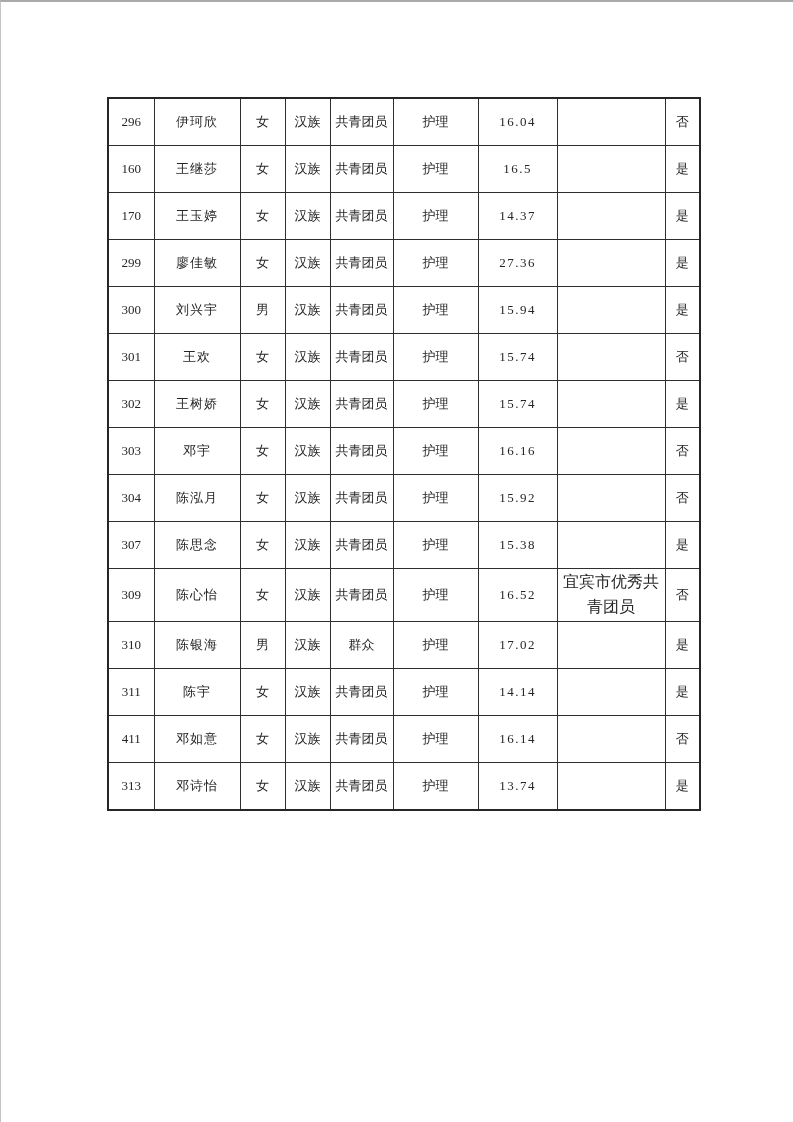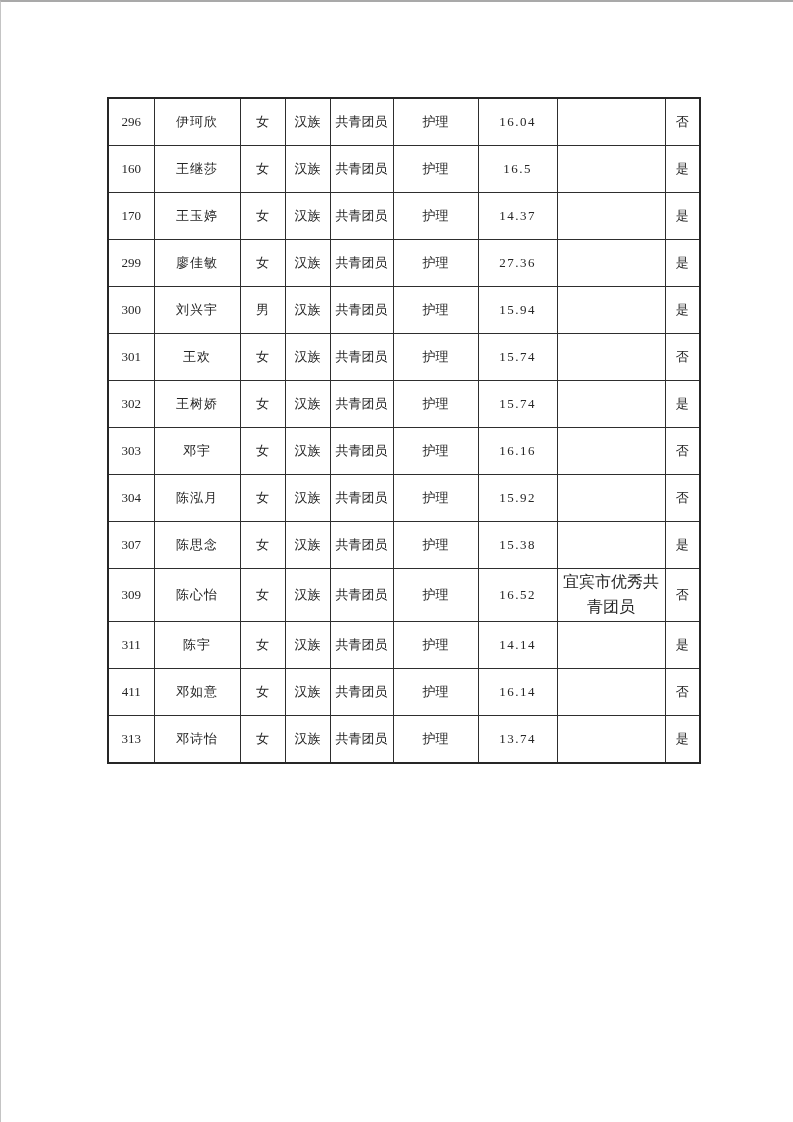--- a/index.html
+++ b/index.html
@@ -172,20 +172,31 @@
           <td class="col-name">陈心怡</td>
           <td class="col-gender">女</td>
           <td class="col-ethnic">汉族</td>
           <td class="col-political">共青团员</td>
           <td class="col-major">护理</td>
           <td class="col-score">16.52</td>
           <td class="col-note">宜宾市优秀共青团员</td>
           <td class="col-flag">否</td>
         </tr>
         <tr>
+          <td class="col-no">310</td>
+          <td class="col-name">陈银海</td>
+          <td class="col-gender">男</td>
+          <td class="col-ethnic">汉族</td>
+          <td class="col-political">群众</td>
+          <td class="col-major">护理</td>
+          <td class="col-score">17.02</td>
+          <td class="col-note"></td>
+          <td class="col-flag">是</td>
+        </tr>
+        <tr>
           <td class="col-no">311</td>
           <td class="col-name">陈宇</td>
           <td class="col-gender">女</td>
           <td class="col-ethnic">汉族</td>
           <td class="col-political">共青团员</td>
           <td class="col-major">护理</td>
           <td class="col-score">14.14</td>
           <td class="col-note"></td>
           <td class="col-flag">是</td>
         </tr>

